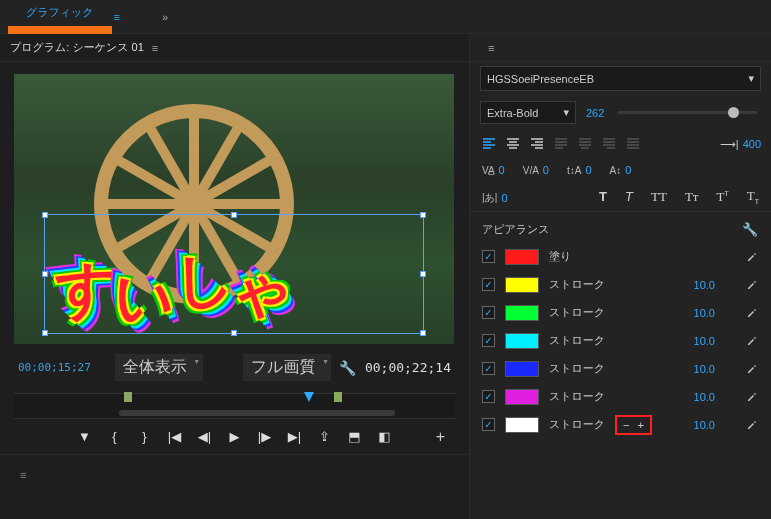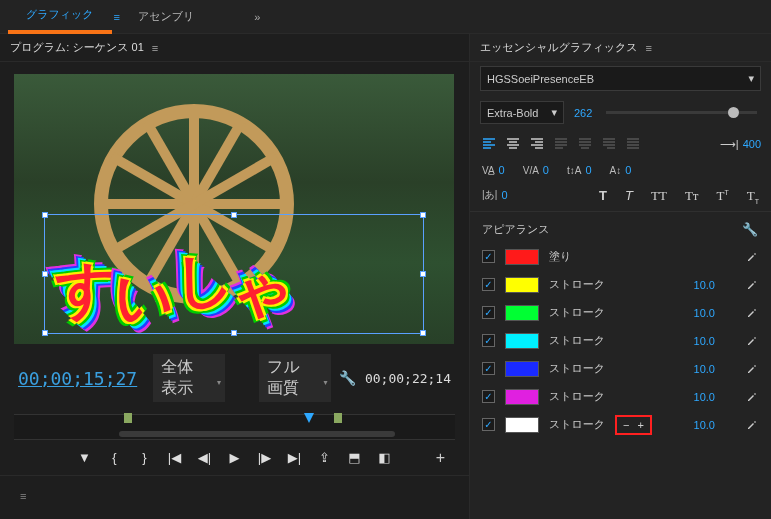--- a/index.html
+++ b/index.html
@@ -1,19 +1,19 @@
 <!DOCTYPE html>
 <html><head>
 <meta charset="utf-8">
 <style>
   * { box-sizing: border-box; margin: 0; padding: 0; font-family: "Hiragino Kaku Gothic Pro", "Meiryo", sans-serif; }
   body { background: #1b1b1b; color: #d0d0d0; font-size: 11px; width: 771px; height: 519px; overflow: hidden; }
   .top-tabs { display: flex; align-items: center; height: 34px; padding: 0 8px; border-bottom: 1px solid #2a2a2a; background:#232323; }
   .top-tabs .tab { padding: 0 18px; color: #bbb; cursor: pointer; height:34px; display:flex; align-items:center; }
-  .top-tabs .tab.active { color: #2ea8ff; border-bottom: 4px solid #f97316; }
+  .top-tabs .tab.active { color: #2ea8ff; border-bottom: 8px solid #f97316; }
   .top-tabs .menu-icon { color:#2ea8ff; margin-left:2px; }
   .top-tabs .expand { color:#aaa; padding:0 12px; margin-left: 30px; }
 
   .main { display: flex; height: calc(519px - 34px); }
   .left { width: 470px; border-right: 1px solid #2a2a2a; display:flex; flex-direction:column; background:#1e1e1e; }
   .right { flex: 1; background: #232323; display:flex; flex-direction:column; }
 
   .panel-header { display:flex; align-items:center; height:28px; padding:0 10px; color:#ccc; border-bottom:1px solid #2a2a2a; }
   .panel-header .title { color:#ddd; }
   .panel-header .menu { margin-left:8px; color:#aaa; }
@@ -39,21 +39,21 @@
   }
   .warped span:nth-child(2){ display:inline-block; transform: translateY(12px) rotate(6deg);}
   .warped span:nth-child(3){ display:inline-block; transform: translateY(-4px) rotate(-4deg);}
   .warped span:nth-child(4){ display:inline-block; transform: translateY(10px) rotate(5deg);}
   .handle { position:absolute; width:6px; height:6px; background:#fff; border:1px solid #5aa0ff; }
   .h-tl{left:-3px;top:-3px}.h-tr{right:-3px;top:-3px}.h-bl{left:-3px;bottom:-3px}.h-br{right:-3px;bottom:-3px}
   .h-ml{left:-3px;top:calc(50% - 3px)}.h-mr{right:-3px;top:calc(50% - 3px)}
   .h-tm{left:calc(50% - 3px);top:-3px}.h-bm{left:calc(50% - 3px);bottom:-3px}
 
   .monitor-controls { display:flex; align-items:center; gap:8px; padding:10px 4px 2px 4px; }
-  .tc { color:#3aa0e0; font-family: monospace; font-size:18px;text-decoration:underline; }
+  .tc { color:#3aa0e0; font-family: monospace; font-size:11px; }
   .dropdown { background:#2a2a2a; color:#ccc; padding:3px 16px 3px 8px; border:none; font-size:16px; position:relative; }
   .dropdown::after { content:"▾"; position:absolute; right:4px; color:#888; font-size:8px; }
   .tc-right { color:#ddd; font-family:monospace; font-size:13px; }
   .wrench { color:#ccc; font-size:14px; }
 
   .timeline-ruler { height:26px; margin:6px 14px 0 14px; position:relative; background:#1a1a1a; border-top:1px solid #333; border-bottom:1px solid #333; }
   .marker-in { position:absolute; left:110px; top:-2px; width:8px; height:10px; background:#8aa860; }
   .marker-out { position:absolute; left:320px; top:-2px; width:8px; height:10px; background:#8aa860; }
   .playhead { position:absolute; left:290px; top:-2px; width:10px; height:10px; background:#2ea8ff; clip-path: polygon(0 0,100% 0,50% 100%); }
   .scrollthumb { position:absolute; left:105px; right:60px; bottom:2px; height:6px; background:#3a3a3a; border-radius:3px; }
@@ -65,33 +65,33 @@
   .lower-stub { height:40px; border-top:1px solid #2a2a2a; margin-top:4px; display:flex; align-items:center; padding:0 12px; color:#888; }
   .lower-stub .menu { margin-left:8px; }
 
   
   .right .panel-header { background:#232323; }
   .text-small { color:#888; padding:2px 12px 6px 12px; font-size:10px; }
 
   .font-row { padding: 4px 10px; }
   .font-select { width: 100%; background:#1a1a1a; color:#ccc; padding:5px 6px; border:1px solid #3a3a3a; display:flex; justify-content:space-between; align-items:center; }
   .sub-row { display:flex; align-items:center; gap:10px; padding:6px 10px; }
-  .weight-select { background:#1a1a1a; color:#ccc; padding:4px 6px; border:1px solid #3a3a3a; width:84px; display:flex; justify-content:space-between; align-items:center; }
+  .weight-select { background:#1a1a1a; color:#ccc; padding:4px 6px; border:1px solid #3a3a3a; width:96px; display:flex; justify-content:space-between; align-items:center; }
   .size-val { color:#2ea8ff; font-size:11px; }
   .slider { flex:1; height:3px; background:#3a3a3a; position:relative; margin:0 4px; }
   .slider .knob { position:absolute; right:18px; top:-4px; width:11px; height:11px; border-radius:50%; background:#bbb; }
 
   .align-row { display:flex; align-items:center; gap:6px; padding:6px 10px; }
   .align-btn { width:18px; height:16px; color:#ccc; display:flex; align-items:center; justify-content:center; font-size:10px; cursor:pointer; }
   .align-btn.active { color:#2ea8ff; }
   .align-btn.dim { color:#555; }
   .spacer { flex:1; }
   .tab-width { display:flex; align-items:center; gap:4px; }
 
-  .metrics-row { display:flex; align-items:flex-start; gap:18px; padding:6px 12px; }
+  .metrics-row { display:flex; align-items:flex-end; gap:18px; padding:6px 12px; }
   .metric { display:flex; align-items:center; gap:4px; color:#ccc; }
   .metric .icon { color:#bbb; font-size:10px; }
   .metric .blue { color:#2ea8ff; }
   .style-btn { font-family: Georgia, serif; font-size:13px; cursor:pointer; }
 
   .section-header { display:flex; align-items:center; justify-content:space-between; padding:10px 12px 6px 12px; border-top:1px solid #2f2f2f; }
   .section-header .label { color:#ccc; }
   .section-header .tool { color:#aaa; font-size:13px; }
 
   .appearance-row { display:flex; align-items:center; gap:10px; padding:4px 12px; height:28px; }
@@ -105,21 +105,20 @@
   .grad-swatch { width:34px; height:16px; background:linear-gradient(90deg,#333,#888,#333); border:1px solid #555; }
 
   svg.ico { width:12px; height:12px; }
 </style>
 </head>
 <body>
 
 <div class="top-tabs">
   <div class="tab active">グラフィック</div>
   <span class="menu-icon">≡</span>
-  <div class="tab">アセンブリ</div>
   <div class="expand">»</div>
 </div>
 
 <div class="main">
 
   <div class="left">
     <div class="panel-header">
       <span class="title">プログラム:</span>&nbsp;
       <span class="title">シーケンス 01</span>
       <span class="menu">≡</span>
@@ -187,21 +186,20 @@
     </div>
 
     <div class="lower-stub">
       <span></span>
       <span class="menu">≡</span>
     </div>
   </div>
 
   <div class="right">
     <div class="panel-header">
-      <span class="title">エッセンシャルグラフィックス</span>
       <span class="menu">≡</span>
     </div>
 
     <div class="font-row">
       <div class="font-select">
         <span>HGSSoeiPresenceEB</span>
         <span>▾</span>
       </div>
     </div>
 

